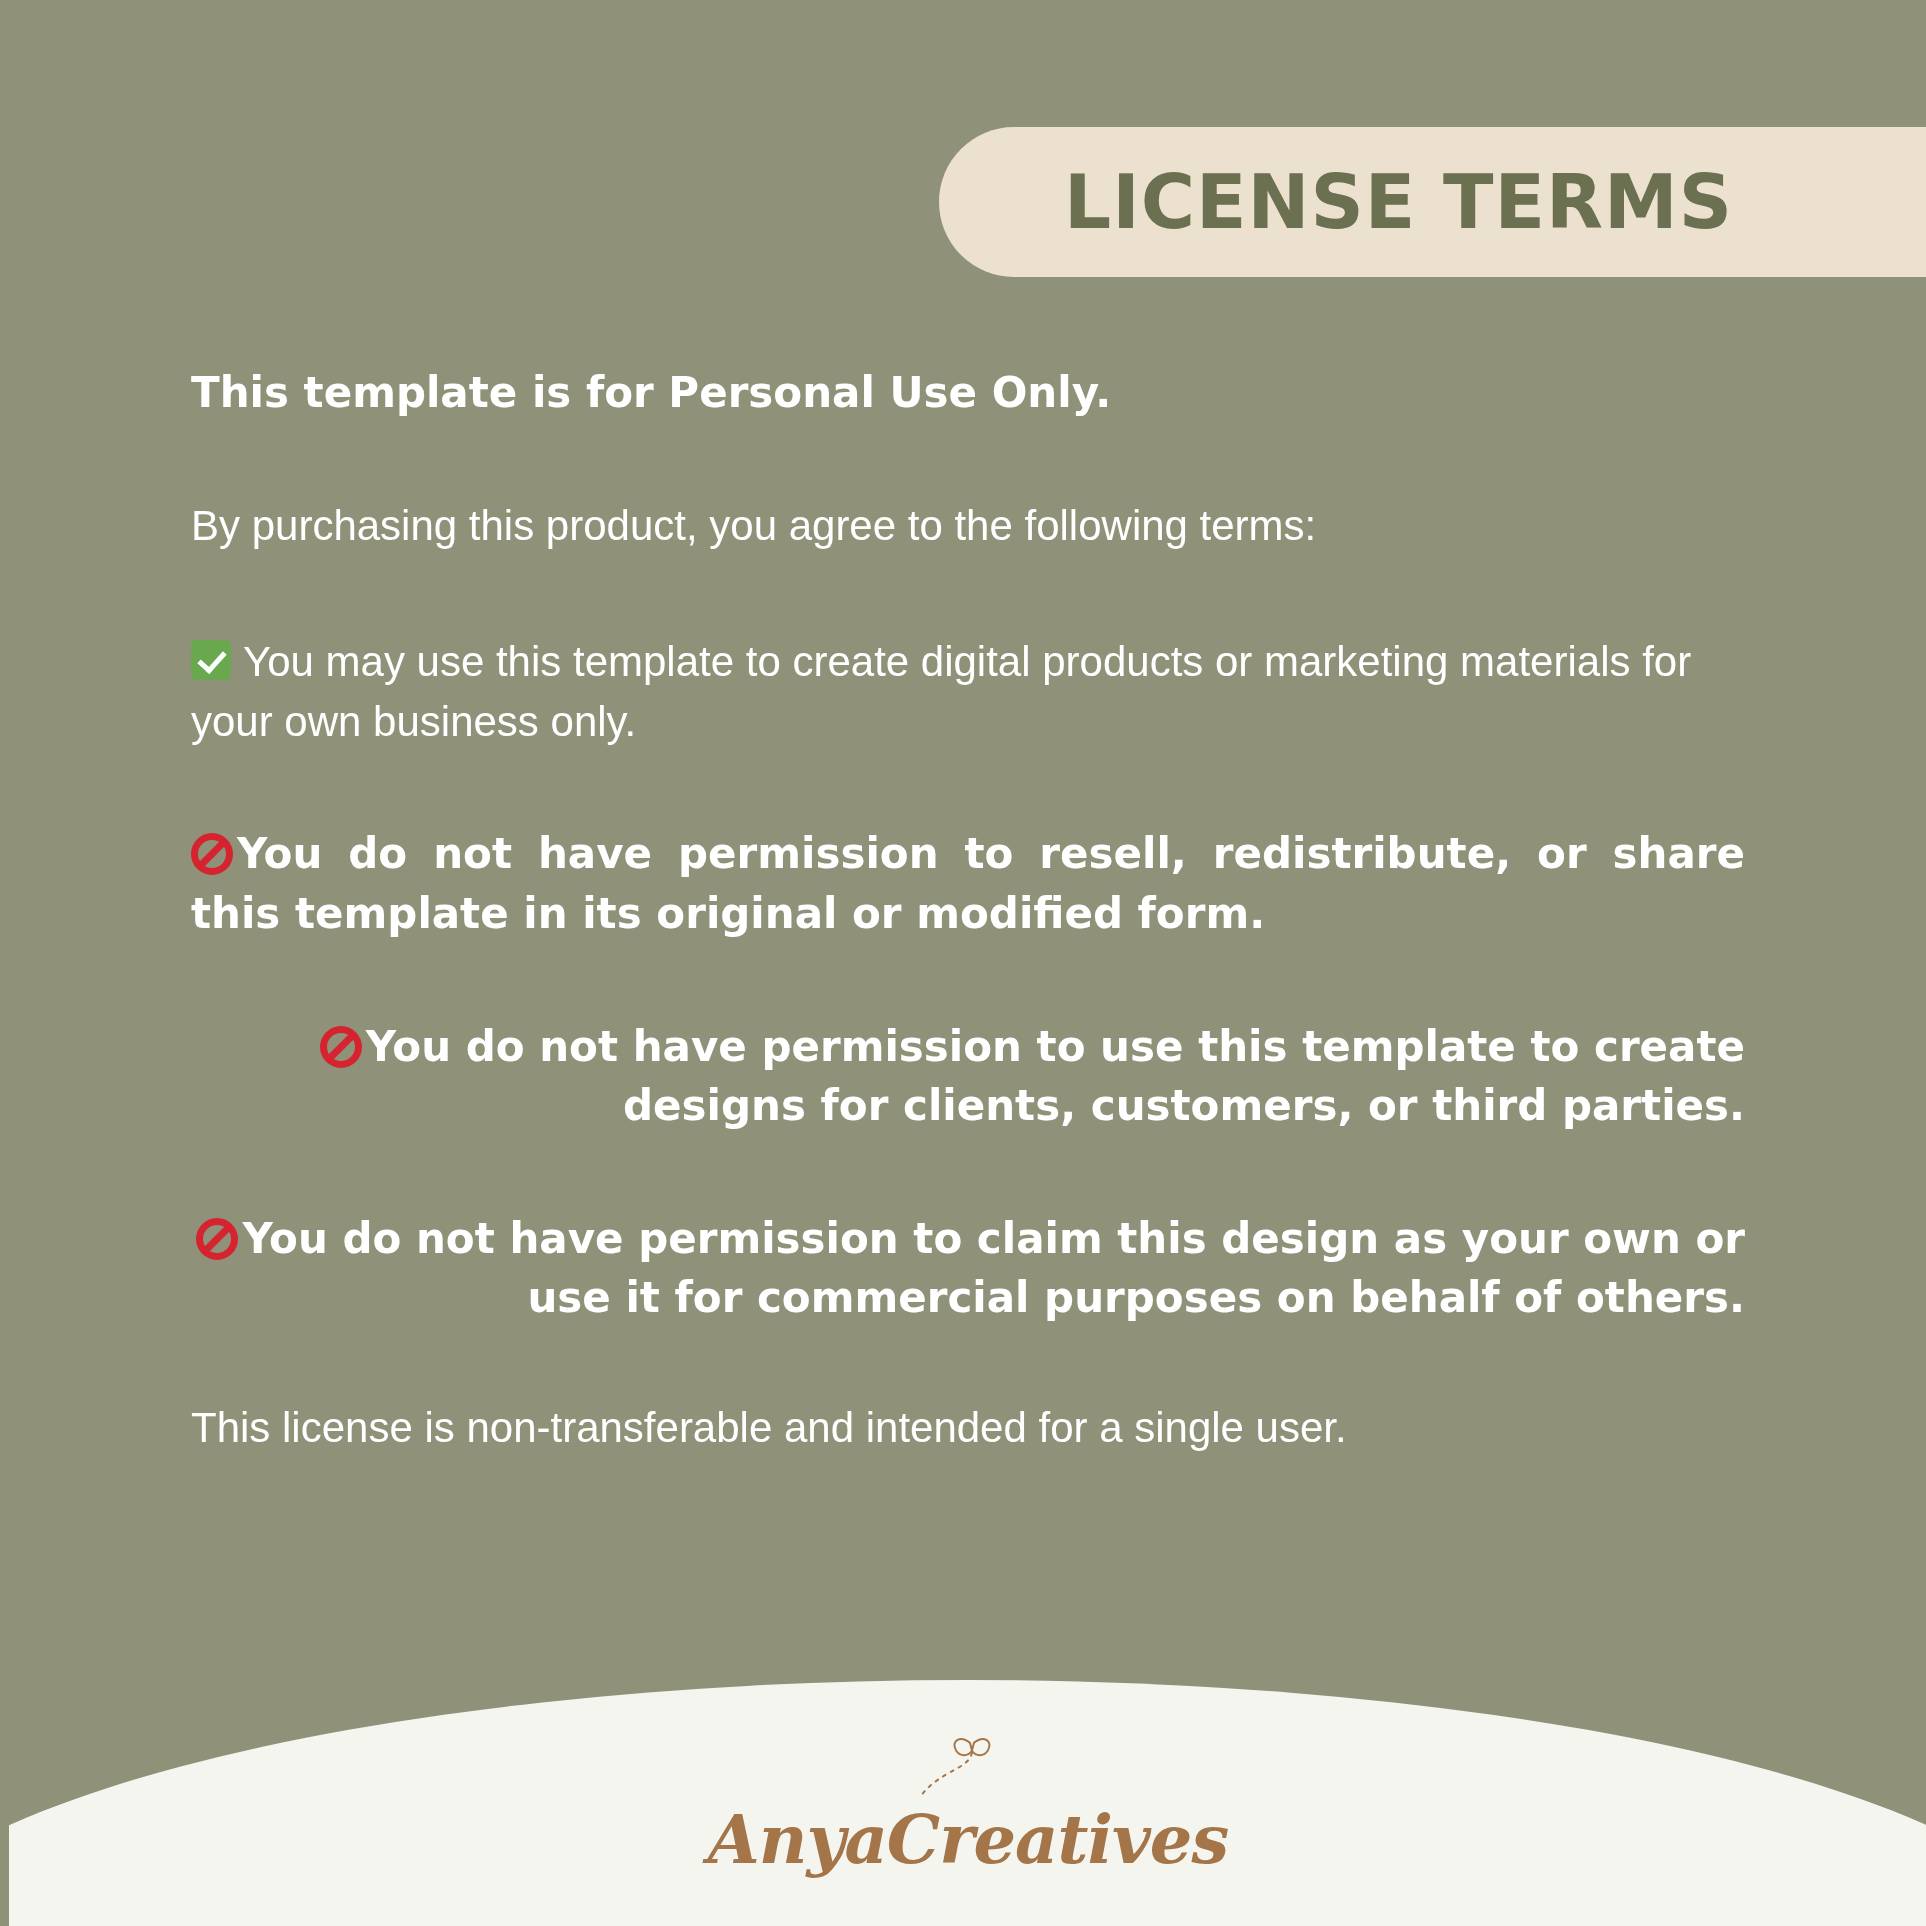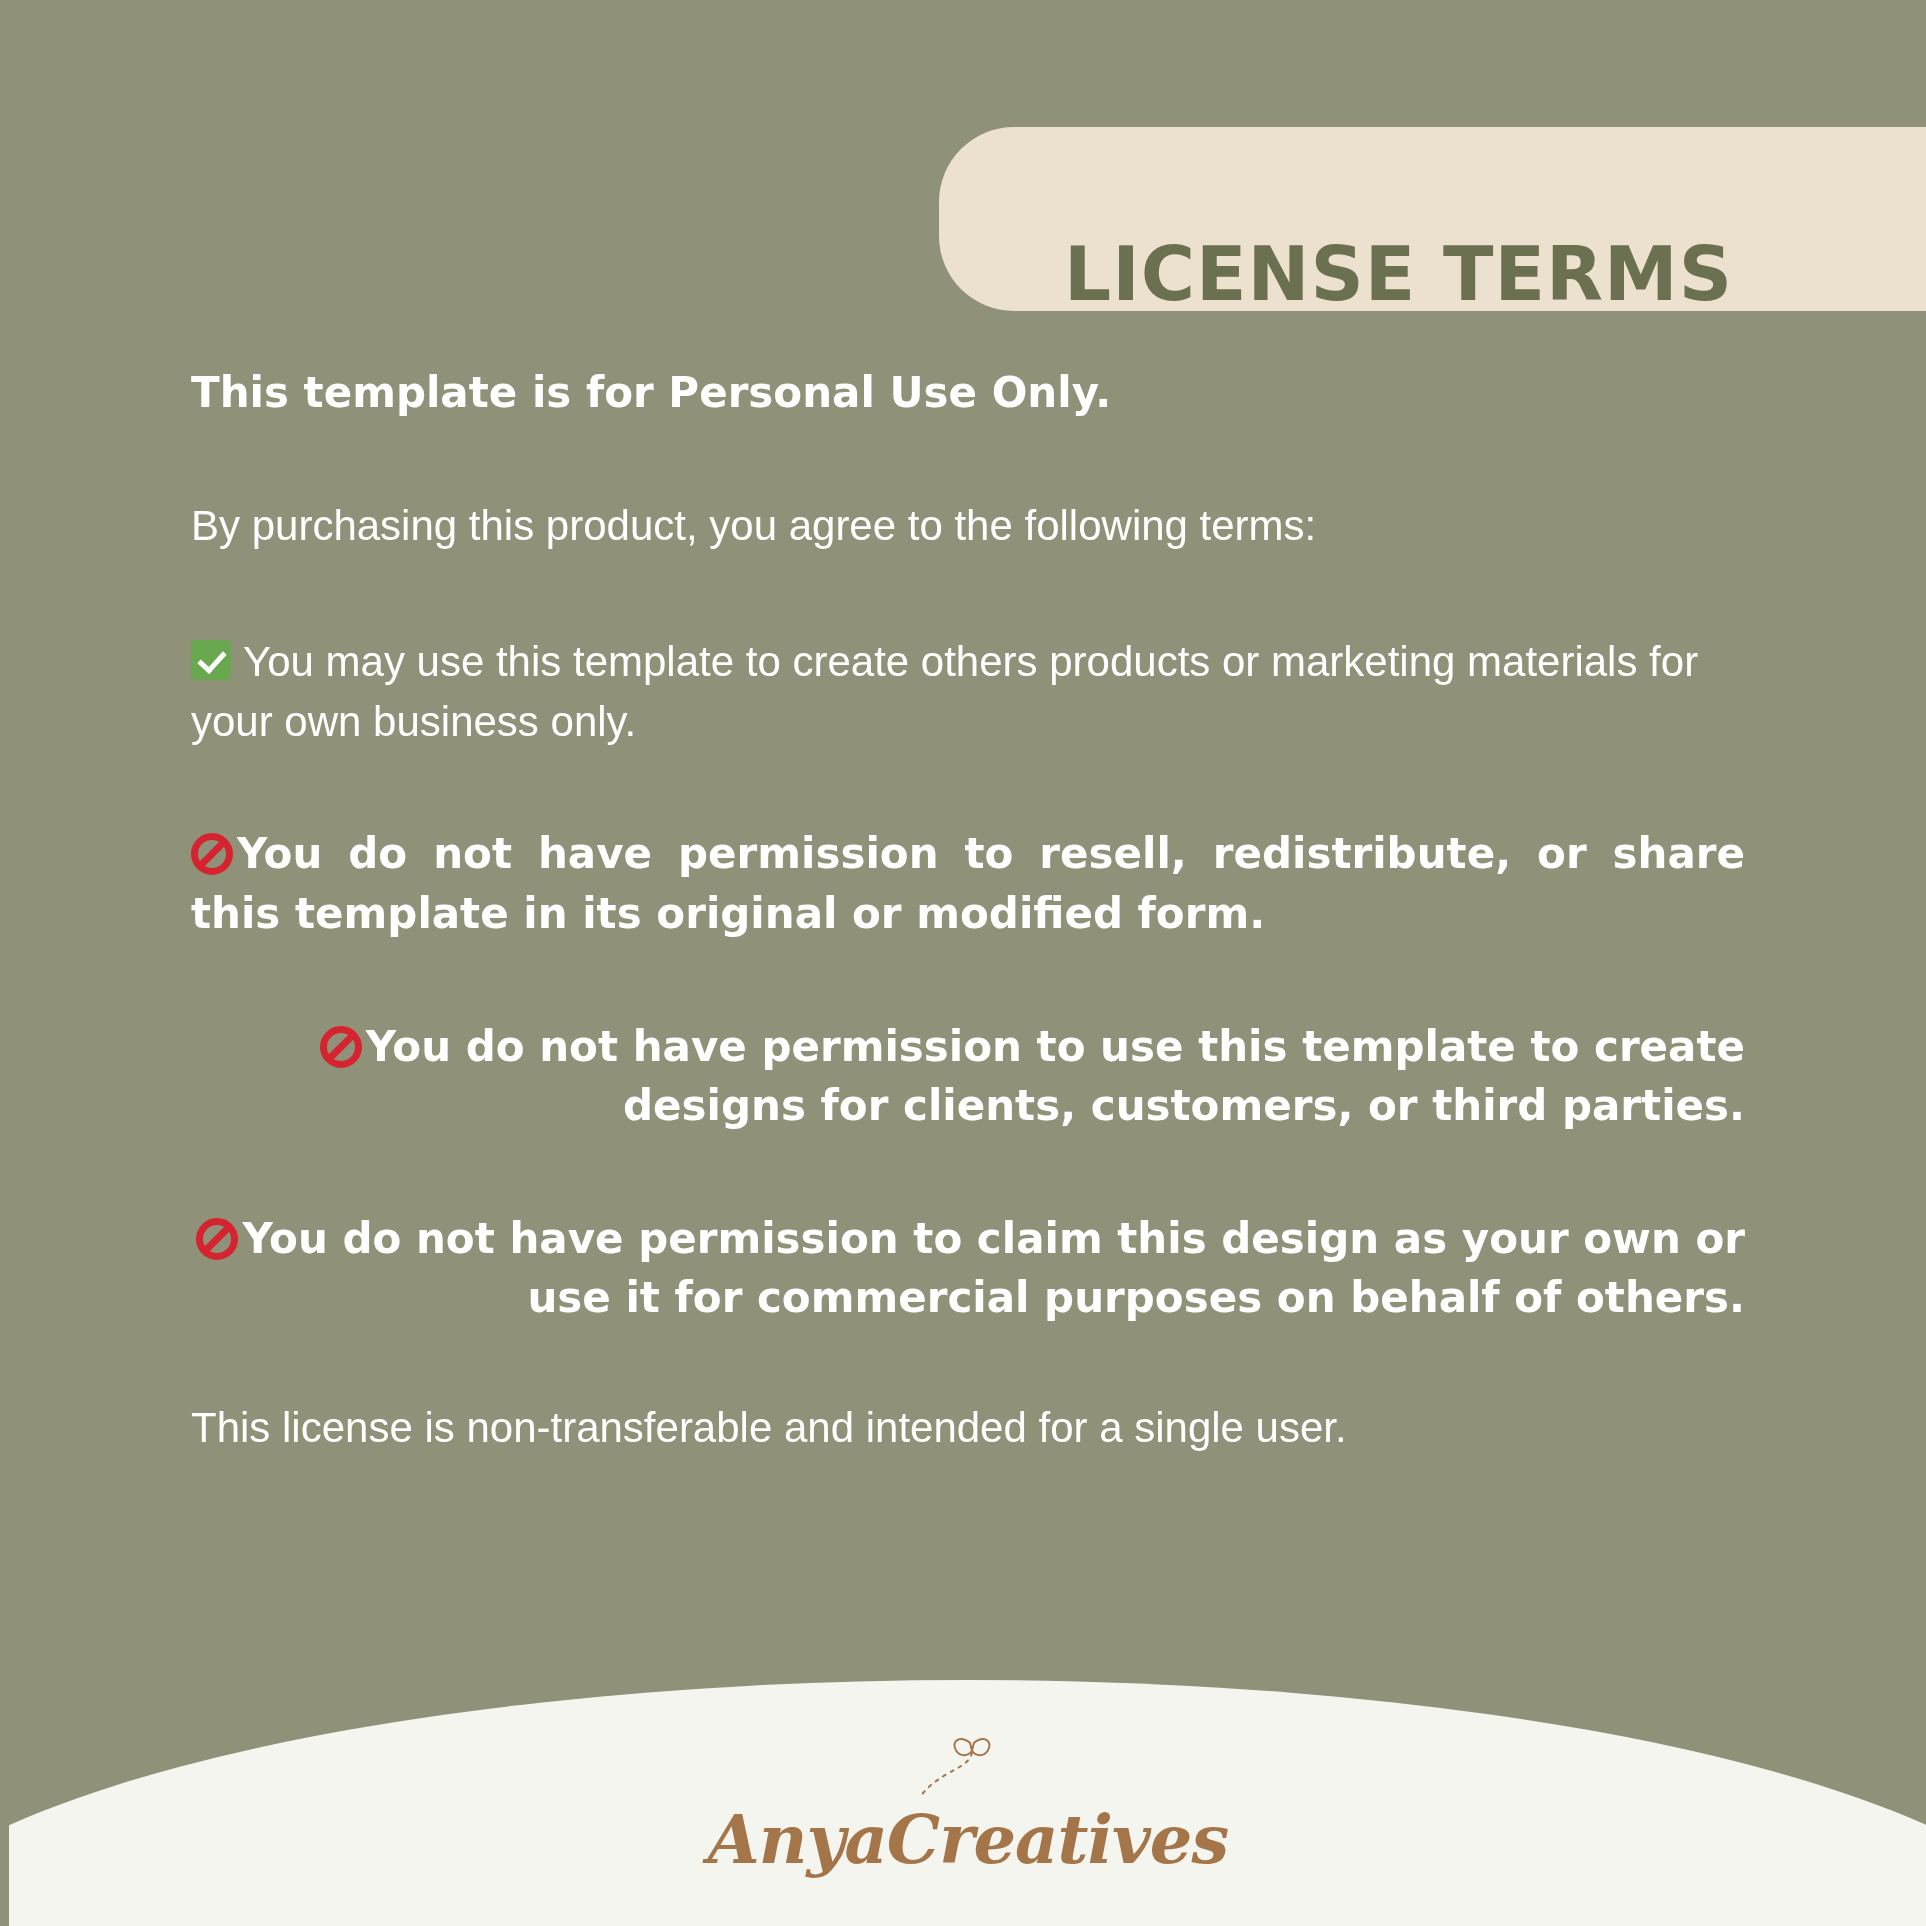--- a/index.html
+++ b/index.html
@@ -20,26 +20,26 @@
     background: #8f9278;
     overflow: hidden;
   }
 
   
   .header-banner {
     position: absolute;
     top: 127px;
     left: 939px;
     right: 0;
-    height: 184px;
+    height: 150px;
     background: #ece0cf;
     border-top-left-radius: 75px;
     border-bottom-left-radius: 75px;
     display: flex;
-    align-items: flex-end;
+    align-items: center;
     justify-content: center;
     padding-right: 69px;
     box-sizing: border-box;
   }
   .header-title {
     font-family: "DejaVu Sans", sans-serif;
     font-weight: bold;
     font-size: 74px;
     letter-spacing: 1px;
     color: #6b7050;
@@ -203,21 +203,21 @@
     <div class="header-title">LICENSE TERMS</div>
   </div>
 
   <div class="content">
 
     <p class="lead">This template is for Personal Use Only.</p>
 
     <p class="intro">By purchasing this product, you agree to the following terms:</p>
 
     <p class="clause allow">
-      <span class="icon-check"></span><span>You may use this template to create others products or marketing materials for your own business only.</span>
+      <span class="icon-check"></span><span>You may use this template to create digital products or marketing materials for your own business only.</span>
     </p>
 
     <p class="clause deny">
       <span class="icon-no"></span><span>You do not have permission to resell, redistribute, or share this template in its original or modified form.</span>
     </p>
 
     <p class="clause deny tight">
       <span class="icon-no"></span><span>You do not have permission to use this template to create designs for clients, customers, or third parties.</span>
     </p>
 

